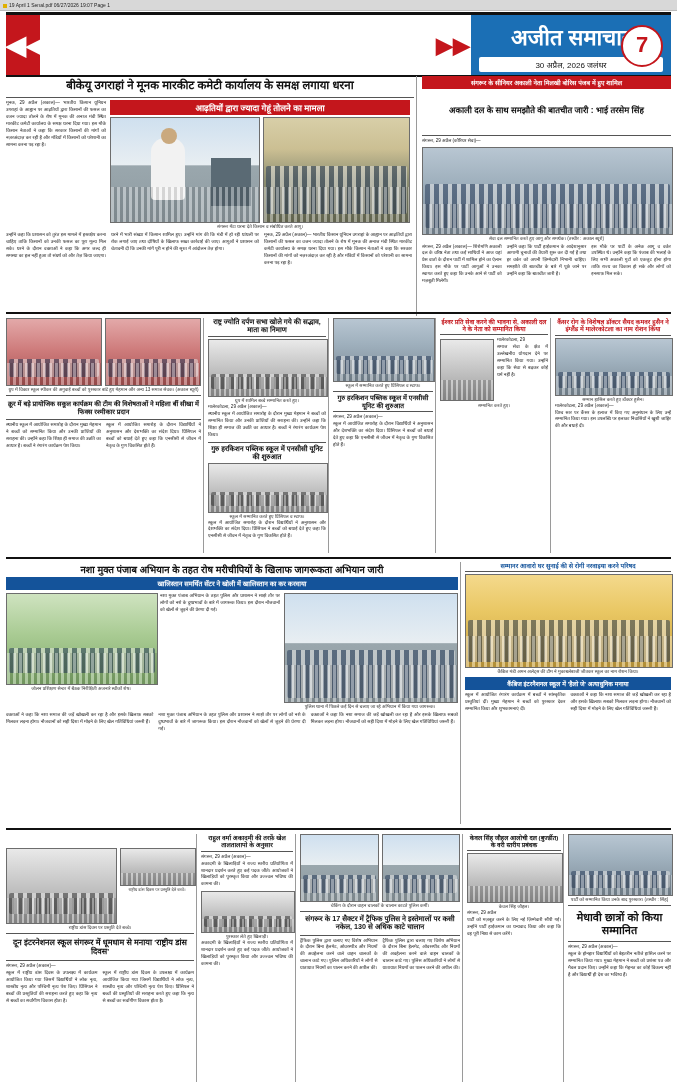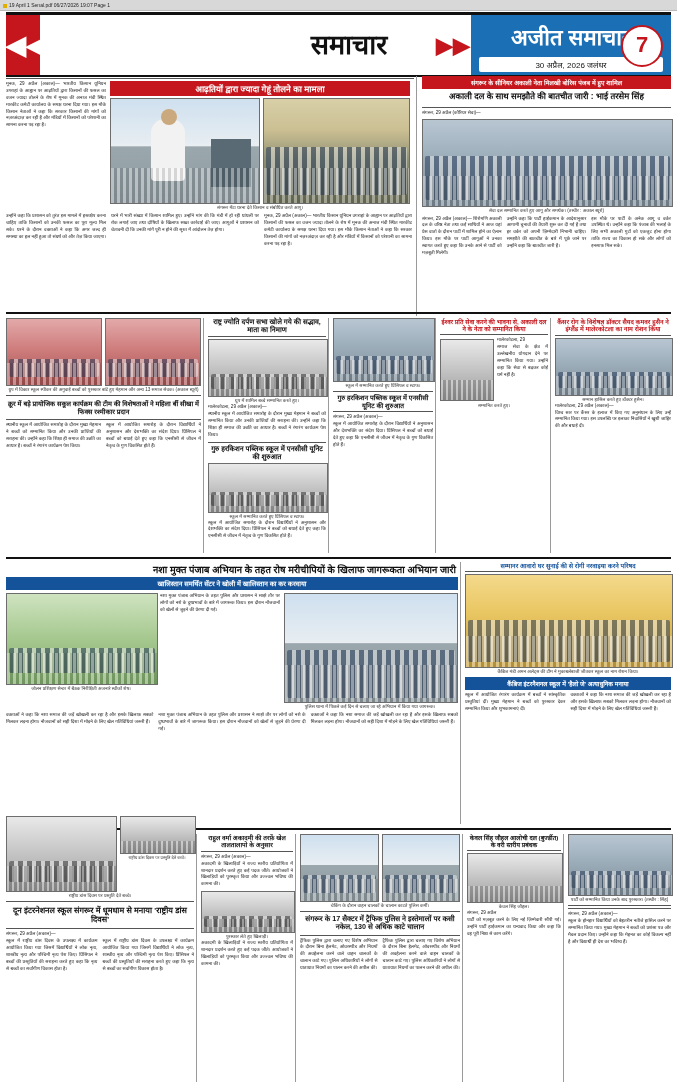--- a/index.html
+++ b/index.html
@@ -53,30 +53,30 @@
 <div id="page">
 
   <div class="browserbar">
     <span class="bsq"></span><span>19 April 1 Senal.pdf  06/27/2026  19:07  Page 1</span>
   </div>
 
   <div class="paper">
 
     <div class="masthead">
       <div class="mh-left">◀◀</div>
-      <div class="mh-sub">समाचार</div>
       <div class="mh-arrow">▶▶</div>
       <div class="mh-right">
         <div class="ajit">अजीत समाचार</div>
         <div class="dateline">30 अप्रैल, 2026          जलंधर</div>
       </div>
       <div class="mh-circle">7</div>
     </div>
 
     <div class="sec" style="left:0;top:64px;width:408px;">
+      <div class="hl" style="font-size:11.5px;text-align:center;padding:3px 2px;">बीकेयू उगराहां ने मूनक मारकीट कमेटी कार्यालय के समक्ष लगाया धरना</div>
       <div class="thinrule"></div>
       <div style="display:flex;gap:4px;">
         <div style="width:100px;">
           <div class="body">मूनक, 29 अप्रैल (अकाल)— भारतीय किसान यूनियन उगराहां के आह्वान पर आढ़तियों द्वारा किसानों की फसल का वजन ज्यादा तोलने के रोष में मूनक की अनाज मंडी स्थित मारकीट कमेटी कार्यालय के समक्ष धरना दिया गया। इस मौके किसान नेताओं ने कहा कि सरकार किसानों की मांगों को नज़रअंदाज़ कर रही है और मंडियों में किसानों को परेशानी का सामना करना पड़ रहा है।</div>
         </div>
         <div style="width:300px;">
           <div class="kicker" style="font-size:8.5px;margin-bottom:2px;">आढ़तियों द्वारा ज्यादा गेहूं तोलने का मामला</div>
           <div style="display:flex;gap:3px;">
             <div class="ph sky" style="width:150px;height:104px;">
               <div style="position:absolute;left:40px;top:20px;width:34px;height:62px;background:#f2f2f2;border-radius:14px 14px 4px 4px;"></div>
@@ -94,21 +94,21 @@
         <div style="width:100px;" class="body">उन्होंने कहा कि प्रशासन को तुरंत इस मामले में हस्तक्षेप करना चाहिए ताकि किसानों को उनकी फसल का पूरा मूल्य मिल सके। धरने के दौरान वक्ताओं ने कहा कि अगर जल्द ही समस्या का हल नहीं हुआ तो संघर्ष को और तेज़ किया जाएगा।</div>
         <div style="width:148px;" class="body">धरने में भारी संख्या में किसान शामिल हुए। उन्होंने मांग की कि मंडी में हो रही धांधली पर रोक लगाई जाए तथा दोषियों के खिलाफ सख्त कार्रवाई की जाए। आगूओं ने प्रशासन को चेतावनी दी कि उनकी मांगें पूरी न होने की सूरत में आंदोलन तेज़ होगा।</div>
         <div style="width:148px;" class="body">मूनक, 29 अप्रैल (अकाल)— भारतीय किसान यूनियन उगराहां के आह्वान पर आढ़तियों द्वारा किसानों की फसल का वजन ज्यादा तोलने के रोष में मूनक की अनाज मंडी स्थित मारकीट कमेटी कार्यालय के समक्ष धरना दिया गया। इस मौके किसान नेताओं ने कहा कि सरकार किसानों की मांगों को नज़रअंदाज़ कर रही है और मंडियों में किसानों को परेशानी का सामना करना पड़ रहा है।</div>
       </div>
     </div>
 
     <div class="vline" style="left:410px;top:64px;height:240px;"></div>
 
     <div class="sec" style="left:416px;top:64px;width:249px;">
       <div class="kicker" style="font-size:6.4px;">संगरूर के सीनियर अकाली नेता मिलखी बोरिस पंजब में हुए शामिल</div>
-      <div class="hl" style="font-size:8.4px;text-align:center;padding:3px 1px;">अकाली दल के साथ समझौते की बातचीत जारी : भाई तरसेम सिंह</div>
+      <div class="hl" style="font-size:8.4px;text-align:center;padding:17px 1px;">अकाली दल के साथ समझौते की बातचीत जारी : भाई तरसेम सिंह</div>
       <div class="thinrule"></div>
       <div class="body" style="margin-bottom:2px;">संगरूर, 29 अप्रैल (कौरियर सेवा)—</div>
       <div class="ph grp" style="width:249px;height:86px;">
         <div class="figrow" style="bottom:6%;height:52%;"></div>
       </div>
       <div class="cap">सेवा दल सम्मानित करते हुए आगू और समर्थक। (तस्वीर : अकाल ब्यूरो)</div>
       <div class="cols3" style="margin-top:2px;">
         <div class="body">संगरूर, 29 अप्रैल (अकाल)— शिरोमणि अकाली दल के वरिष्ठ नेता तथा कई साथियों ने आज यहां प्रेस वार्ता के दौरान पार्टी में शामिल होने का ऐलान किया। इस मौके पर पार्टी आगूओं ने उनका स्वागत करते हुए कहा कि उनके आने से पार्टी को मज़बूती मिलेगी।</div>
         <div class="body">उन्होंने कहा कि पार्टी हाईकमान के आदेशानुसार आगामी चुनावों की तैयारी शुरू कर दी गई है तथा हर वर्कर को अपनी ज़िम्मेदारी निभानी चाहिए। समझौते की बातचीत के बारे में पूछे जाने पर उन्होंने कहा कि बातचीत जारी है।</div>
         <div class="body">इस मौके पर पार्टी के अनेक आगू व वर्कर उपस्थित थे। उन्होंने कहा कि पंजाब की भलाई के लिए सभी अकाली गुटों को एकजुट होना होगा ताकि राज्य का विकास हो सके और लोगों को इनसाफ़ मिल सके।</div>
@@ -190,21 +190,21 @@
           <div class="figrow"></div>
         </div>
       <div class="cap">सम्मान हासिल करते हुए डॉक्टर हुसैन।</div>
       <div class="body">मालेरकोटला, 29 अप्रैल (अकाल)—</div>
       <div class="body">विश्व स्तर पर कैंसर के इलाज में किए गए अनुसंधान के लिए उन्हें सम्मानित किया गया। इस उपलब्धि पर इलाका निवासियों ने खुशी जाहिर की और बधाई दी।</div>
     </div>
 
     <div class="hline" style="top:545px;background:#111;height:2px;"></div>
 
     <div class="sec" style="left:0;top:550px;width:452px;">
-      <div class="hl" style="font-size:9.6px;text-align:right;padding:2px 2px;">नशा मुक्त पंजाब अभियान के तहत रोष मरीचीपियों के खिलाफ जागरूकता अभियान जारी</div>
+      <div class="hl" style="font-size:9.6px;text-align:center;padding:2px 2px;">नशा मुक्त पंजाब अभियान के तहत रोष मरीचीपियों के खिलाफ जागरूकता अभियान जारी</div>
       <div class="kicker-blue" style="font-size:6.6px;">खालिस्तान समर्थित सेंटर ने खोली में खालिस्तान का कर करवाया</div>
       <div style="display:flex;gap:4px;margin-top:3px;">
         <div style="width:150px;">
           <div class="ph green" style="width:150px;height:90px;">
               <div class="figrow"></div>
             </div>
           <div class="cap">जोलन प्रशिक्षण सेन्टर में बैठक निरीक्षिती अजनारे स्वीकों शेष।</div>
         </div>
         <div style="width:120px;" class="body">नशा मुक्त पंजाब अभियान के तहत पुलिस और प्रशासन ने साझे तौर पर लोगों को नशे के दुष्प्रभावों के बारे में जागरूक किया। इस दौरान नौजवानों को खेलों से जुड़ने की प्रेरणा दी गई।</div>
         <div style="width:172px;">
@@ -232,21 +232,21 @@
       <div class="cap">कैंब्रिज मंडी अमन अलेट्स की टीम ने मुकाबलेबाजी जीतकर स्कूल का नाम रोशन किया।</div>
       <div class="kicker-blue" style="font-size:6.2px;margin-top:2px;">कैंब्रिज इंटरनैशनल स्कूल में 'हैलो जे' अत्याधुनिक मनाया</div>
       <div class="cols2" style="margin-top:2px;">
         <div class="body">स्कूल में आयोजित रंगारंग कार्यक्रम में बच्चों ने सांस्कृतिक प्रस्तुतियां दीं। मुख्य मेहमान ने बच्चों को पुरस्कार देकर सम्मानित किया और शुभकामनाएं दीं।</div>
         <div class="body">वक्ताओं ने कहा कि नशा समाज की जड़ें खोखली कर रहा है और इसके ख़िलाफ़ सबको मिलकर लड़ना होगा। नौजवानों को सही दिशा में मोड़ने के लिए खेल गतिविधियां जरूरी हैं।</div>
       </div>
     </div>
 
     <div class="hline" style="top:816px;background:#111;height:2px;"></div>
 
-    <div class="sec" style="left:0;top:804px;width:188px;">
+    <div class="sec" style="left:0;top:836px;width:188px;">
       <div style="display:flex;gap:3px;">
         <div class="ph bw" style="width:110px;height:74px;">
             <div class="figrow"></div>
           </div>
         <div style="width:74px;">
           <div class="ph bw" style="width:74px;height:36px;"></div>
           <div class="cap" style="font-size:4.2px;">राष्ट्रीय डांस दिवस पर प्रस्तुति देते बच्चे।</div>
         </div>
       </div>
       <div class="cap">राष्ट्रीय डांस दिवस पर प्रस्तुति देते बच्चे।</div>
@@ -307,19 +307,20 @@
     </div>
 
     <div class="vline" style="left:557px;top:822px;height:248px;"></div>
 
     <div class="sec" style="left:562px;top:822px;width:103px;">
       <div class="ph grp" style="width:103px;height:60px;">
           <div class="figrow"></div>
         </div>
       <div class="cap">पार्टी को सम्मानित किया उनके बाद पुरस्कार।   (तस्वीर : सिंह)</div>
       <div class="thinrule"></div>
+      <div class="hl" style="font-size:11px;text-align:center;padding:3px 1px;">मेधावी छात्रों को किया सम्मानित</div>
       <div class="thinrule"></div>
       <div class="body">संगरूर, 29 अप्रैल (अकाल)—</div>
       <div class="body">स्कूल के होनहार विद्यार्थियों को बेहतरीन नतीजे हासिल करने पर सम्मानित किया गया। मुख्य मेहमान ने बच्चों को प्रशंसा पत्र और मैडल प्रदान किए। उन्होंने कहा कि मेहनत का कोई विकल्प नहीं है और विद्यार्थी ही देश का भविष्य हैं।</div>
     </div>
 
   </div>
 </div>
 
 </body></html>

